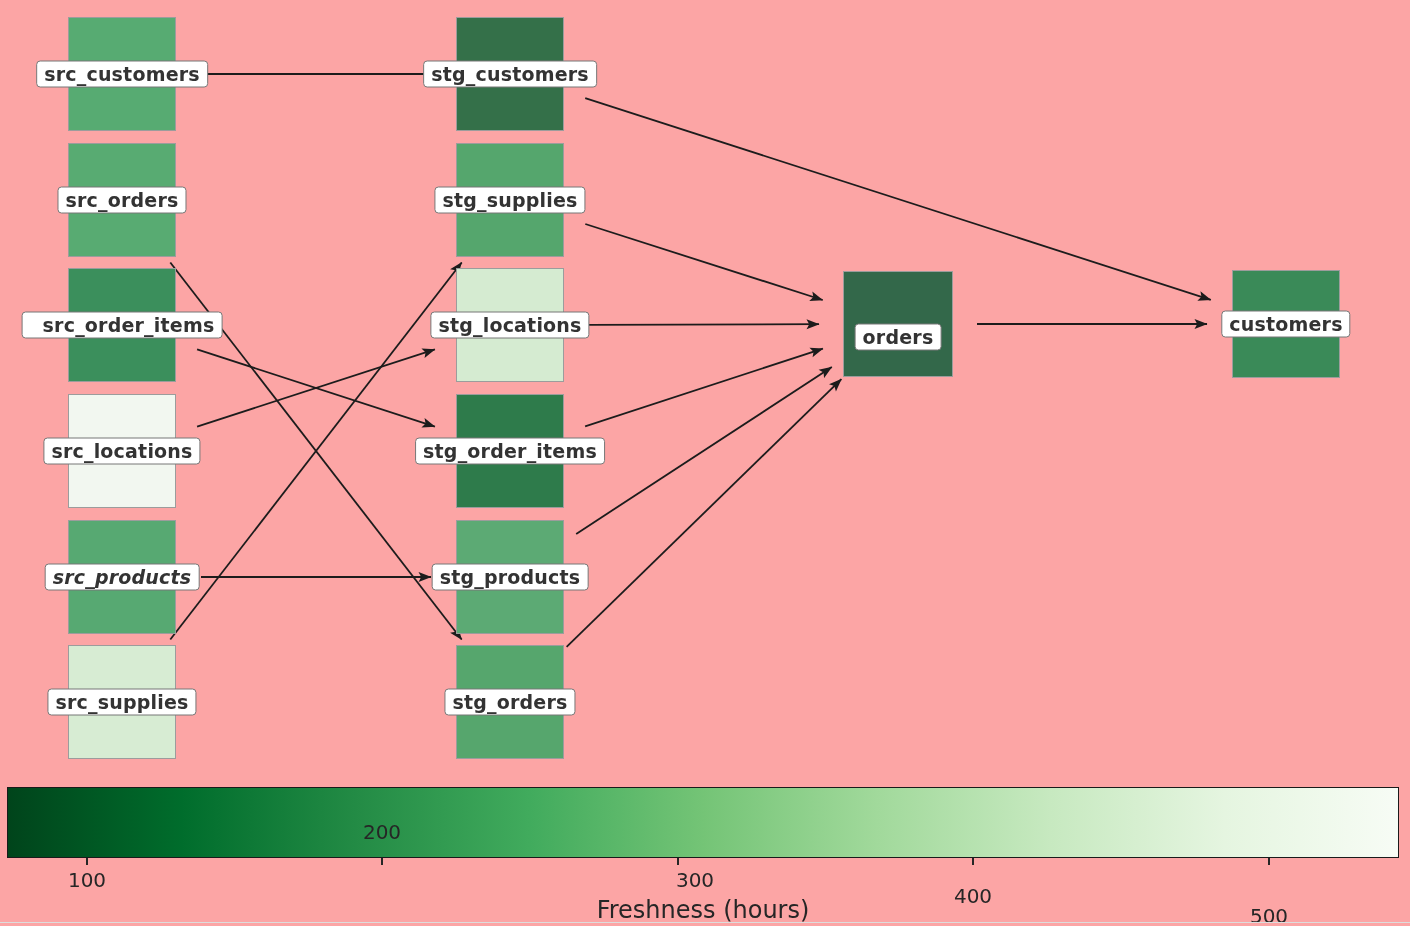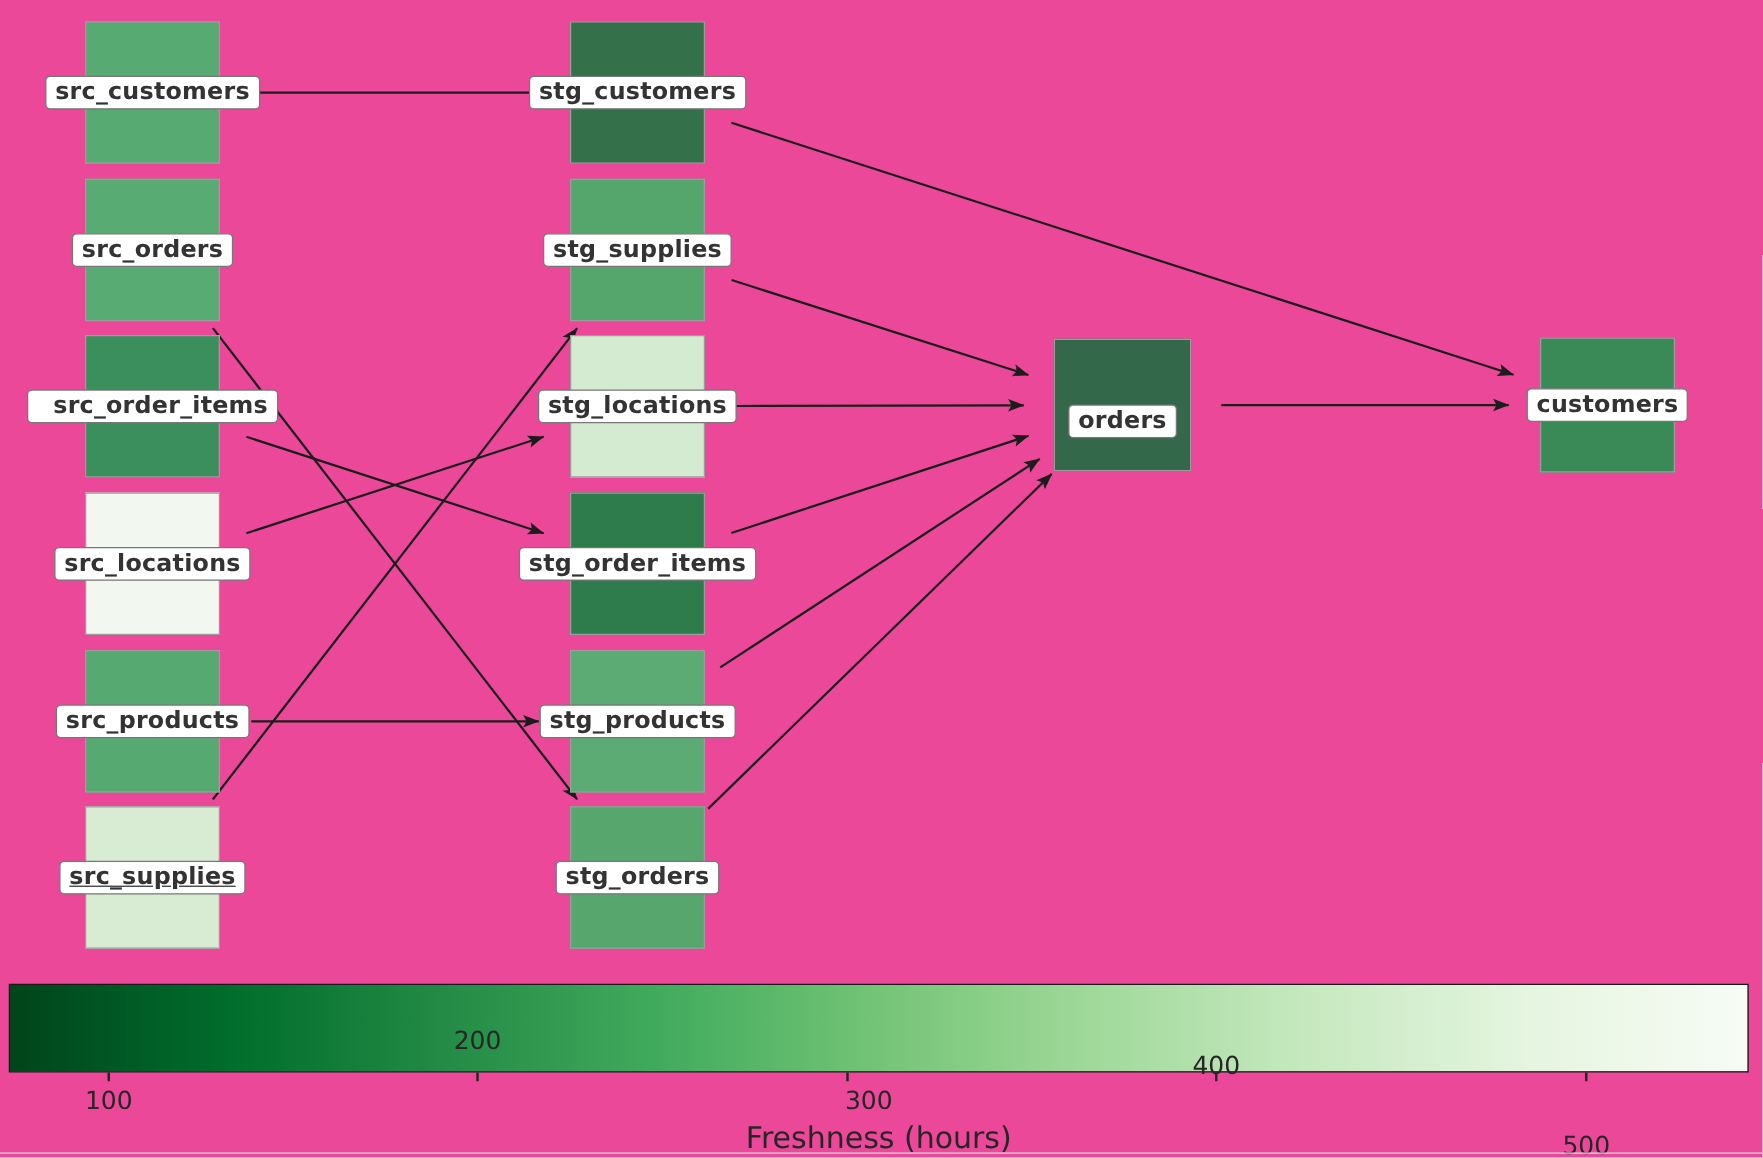--- a/index.html
+++ b/index.html
@@ -1,19 +1,19 @@
 <!DOCTYPE html>
 <html><head>
 <meta charset="utf-8">
 <style>
   html,body{margin:0;padding:0;background:#ffffff;}
   #figure{
     position:relative;
     width:1410px;height:926px;
-    background:#ec4899;
+    background:#fca5a5;
     font-family:"DejaVu Sans","Liberation Sans",sans-serif;
     overflow:hidden;
   }
   #edge-layer{position:absolute;left:0;top:0;width:1410px;height:926px;}
   .node-rect{
     position:absolute;
     box-sizing:border-box;
     border:1.5px solid #9c9c9c;
   }
   .node-label{
@@ -97,40 +97,40 @@
       <div class="node-rect" style="left: 456px; top: 520px; width: 108px; height: 114px; background: rgb(92, 170, 116); border-color: rgb(156, 156, 156);"></div>
       <div class="node-rect" style="left: 456px; top: 645px; width: 108px; height: 114px; background: rgb(86, 166, 109); border-color: rgb(156, 156, 156);"></div>
       <div class="node-rect" style="left: 843px; top: 271px; width: 110px; height: 106px; background: rgb(51, 104, 74); border-color: rgb(156, 156, 156);"></div>
       <div class="node-rect" style="left: 1232px; top: 270px; width: 108px; height: 108px; background: rgb(58, 138, 88); border-color: rgb(156, 156, 156);"></div>
     </div>
   <div id="label-layer">
       <div class="node-label" style="left: 122px; top: 74px;">src_customers</div>
       <div class="node-label" style="left: 122px; top: 200px;">src_orders</div>
       <div class="node-label" style="left: 122px; top: 325px; padding-left: 20px;">src_order_items</div>
       <div class="node-label" style="left: 122px; top: 451px;">src_locations</div>
-      <div class="node-label" style="left: 122px; top: 577px;">src_products</div>
-      <div class="node-label" style="left: 122px; top: 702px; text-decoration: underline;">src_supplies</div>
+      <div class="node-label" style="left: 122px; top: 577px; font-style: italic;">src_products</div>
+      <div class="node-label" style="left: 122px; top: 702px;">src_supplies</div>
       <div class="node-label" style="left: 510px; top: 74px;">stg_customers</div>
       <div class="node-label" style="left: 510px; top: 200px;">stg_supplies</div>
       <div class="node-label" style="left: 510px; top: 325px;">stg_locations</div>
       <div class="node-label" style="left: 510px; top: 451px;">stg_order_items</div>
       <div class="node-label" style="left: 510px; top: 577px;">stg_products</div>
       <div class="node-label" style="left: 510px; top: 702px;">stg_orders</div>
       <div class="node-label" style="left: 898px; top: 337px;">orders</div>
       <div class="node-label" style="left: 1286px; top: 324px;">customers</div>
     </div>
 
   <div id="colorbar" style="left: 7px; top: 787px; width: 1392px; height: 71px; border-color: rgb(26, 26, 26); background: linear-gradient(to right, rgb(0, 68, 27), rgb(0, 109, 44), rgb(35, 139, 69), rgb(65, 171, 93), rgb(116, 196, 118), rgb(161, 217, 155), rgb(199, 233, 192), rgb(229, 245, 224), rgb(247, 252, 245));"></div>
   <div id="cbar-ticks">
       <div class="cbar-tick" style="left: 86.25px; top: 858px; background: rgb(38, 38, 38);"></div>
       <div class="cbar-tick-label" style="left: 87px; top: 868px; color: rgb(38, 38, 38);">100</div>
       <div class="cbar-tick" style="left: 381.25px; top: 858px; background: rgb(38, 38, 38);"></div>
       <div class="cbar-tick-label" style="left: 382px; top: 820px; color: rgb(38, 38, 38);">200</div>
       <div class="cbar-tick" style="left: 677.25px; top: 858px; background: rgb(38, 38, 38);"></div>
       <div class="cbar-tick-label" style="left: 678px; top: 868px; color: rgb(38, 38, 38); margin-left: 17px;">300</div>
       <div class="cbar-tick" style="left: 972.25px; top: 858px; background: rgb(38, 38, 38);"></div>
-      <div class="cbar-tick-label" style="left: 973px; top: 840px; color: rgb(38, 38, 38);">400</div>
+      <div class="cbar-tick-label" style="left: 973px; top: 884px; color: rgb(38, 38, 38);">400</div>
       <div class="cbar-tick" style="left: 1268.25px; top: 858px; background: rgb(38, 38, 38);"></div>
       <div class="cbar-tick-label" style="left: 1269px; top: 904px; color: rgb(38, 38, 38);">500</div>
     </div>
   <div id="cbar-axis-label" style="left: 703px; top: 896px; color: rgb(38, 38, 38);">Freshness (hours)</div>
   <div id="bottom-rule" style="top: 922px; background: rgb(221, 221, 221);"></div>
 </div>
 
 </body></html>

